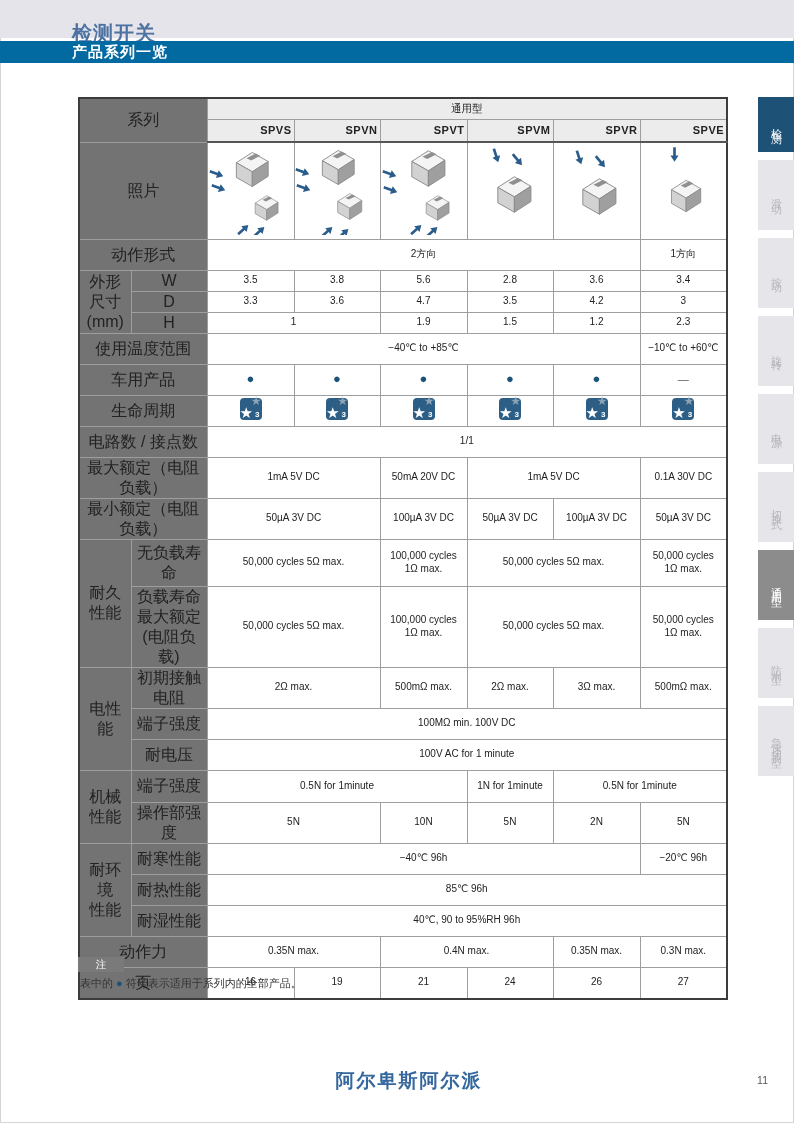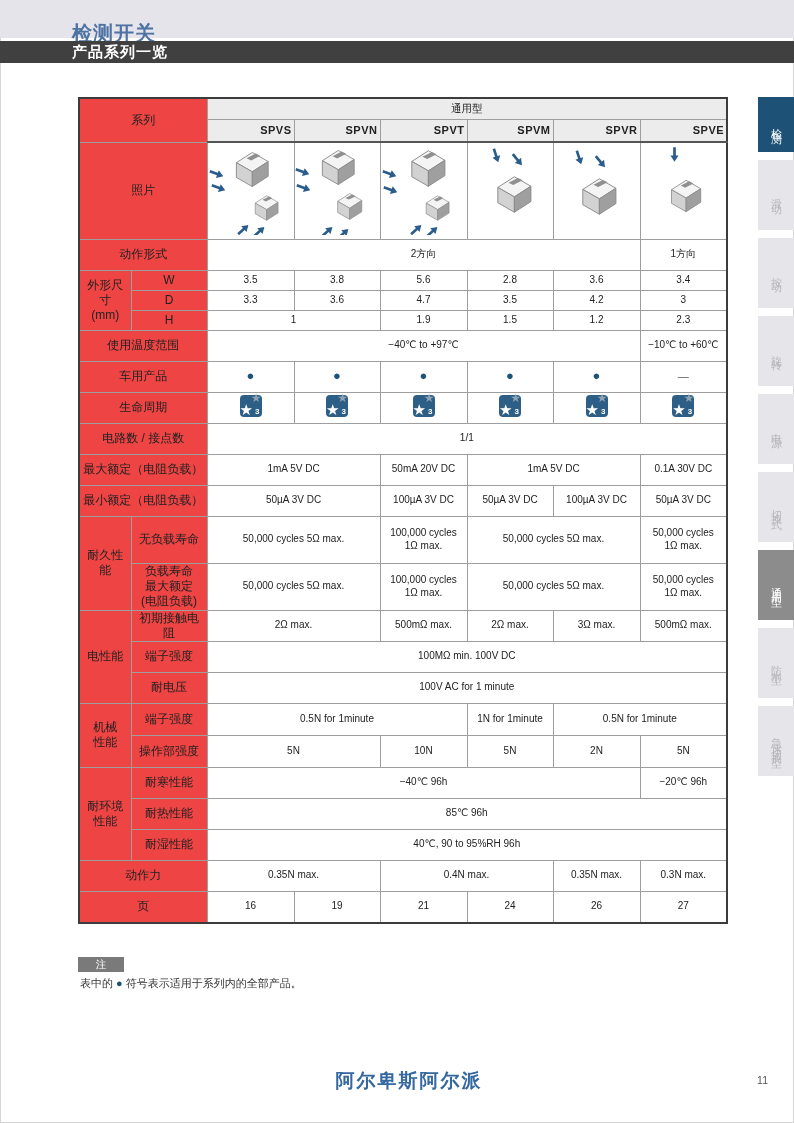--- a/index.html
+++ b/index.html
@@ -3,38 +3,38 @@
 <meta charset="utf-8">
 <style>
   html,body{margin:0;padding:0;}
   body{width:794px;height:1123px;position:relative;background:#ffffff;
        font-family:"Liberation Sans","DejaVu Sans",sans-serif;overflow:hidden;}
   .page-frame{position:absolute;inset:0;border:1px solid #d5d5d5;pointer-events:none;}
 
   
   .top-band{position:absolute;left:0;top:0;width:794px;height:38px;background:#e4e4ea;}
   .top-title{position:absolute;left:72px;top:8px;font-size:20px;font-weight:bold;color:#4e73a3;letter-spacing:1px;margin-top:12px;}
-  .slate-band{position:absolute;left:0;top:41px;width:794px;height:22px;background:#404040;}
+  .slate-band{position:absolute;left:0;top:41px;width:794px;height:22px;background:#0369a1;}
   .slate-title{position:absolute;left:72px;top:2px;font-size:15px;font-weight:bold;color:#ffffff;letter-spacing:1px;}
 
   
   .side-tabs{position:absolute;right:0;top:97px;width:36px;}
   .tab{width:36px;margin-bottom:8px;display:flex;align-items:center;justify-content:center;
        writing-mode:vertical-rl;text-orientation:upright;font-size:11px;letter-spacing:5px;
        background:#e6e6ea;color:#b7b7bc;}
   .tab.h55{height:55px;} .tab.h70{height:70px;}
   .tab.active-blue{background:#1d5276;color:#ffffff;}
   .tab.active-gray{background:#8c8c8c;color:#ffffff;}
 
   
   .tbl-wrap{position:absolute;left:78px;top:97px;}
   table{border-collapse:collapse;table-layout:fixed;width:648px;border:2px solid #3c3c3c;}
   td{border:1px solid #9e9e9e;padding:0 2px;text-align:center;vertical-align:middle;
      font-size:10px;color:#222;line-height:1.25;}
-  td.lbl{background:#ef4444;font-size:12px;white-space:pre-line;}
+  td.lbl{background:#737373;font-size:16px;white-space:pre-line;}
   td.hdr{background:#ececec;font-size:10.5px;}
   td.hdr.bold{font-weight:bold;font-size:11px;letter-spacing:0.5px;text-align:right;}
   tr.h20 td{height:20px;} tr.h21 td{height:21px;} tr.h94 td{height:94px;margin-top:33px;}
   tr.h30 td{height:30px;} tr.h19 td{height:19px;} tr.h46 td{height:46px;}
   tr.h29 td{height:29px;} tr.h31 td{height:31px;}
   tr.hdr2 td{border-bottom:2px solid #555;}
   td.photo{background:#ffffff;padding:0;}
   td.dot{font-size:13px;color:#1b5379;}
   td.dash{font-size:11px;color:#555;}
 
@@ -245,21 +245,21 @@
     <td class="lbl">H</td>
     <td colspan="2">1</td>
     <td>1.9</td>
     <td>1.5</td>
     <td>1.2</td>
     <td>2.3</td>
   </tr>
 
   <tr class="h30">
     <td class="lbl" colspan="2">使用温度范围</td>
-    <td colspan="5">−40℃ to +97℃</td>
+    <td colspan="5">−40℃ to +85℃</td>
     <td>−10℃ to +60℃</td>
   </tr>
 
   <tr class="h30">
     <td class="lbl" colspan="2">车用产品</td>
     <td class="dot">●</td>
     <td class="dot">●</td>
     <td class="dot">●</td>
     <td class="dot">●</td>
     <td class="dot">●</td>

